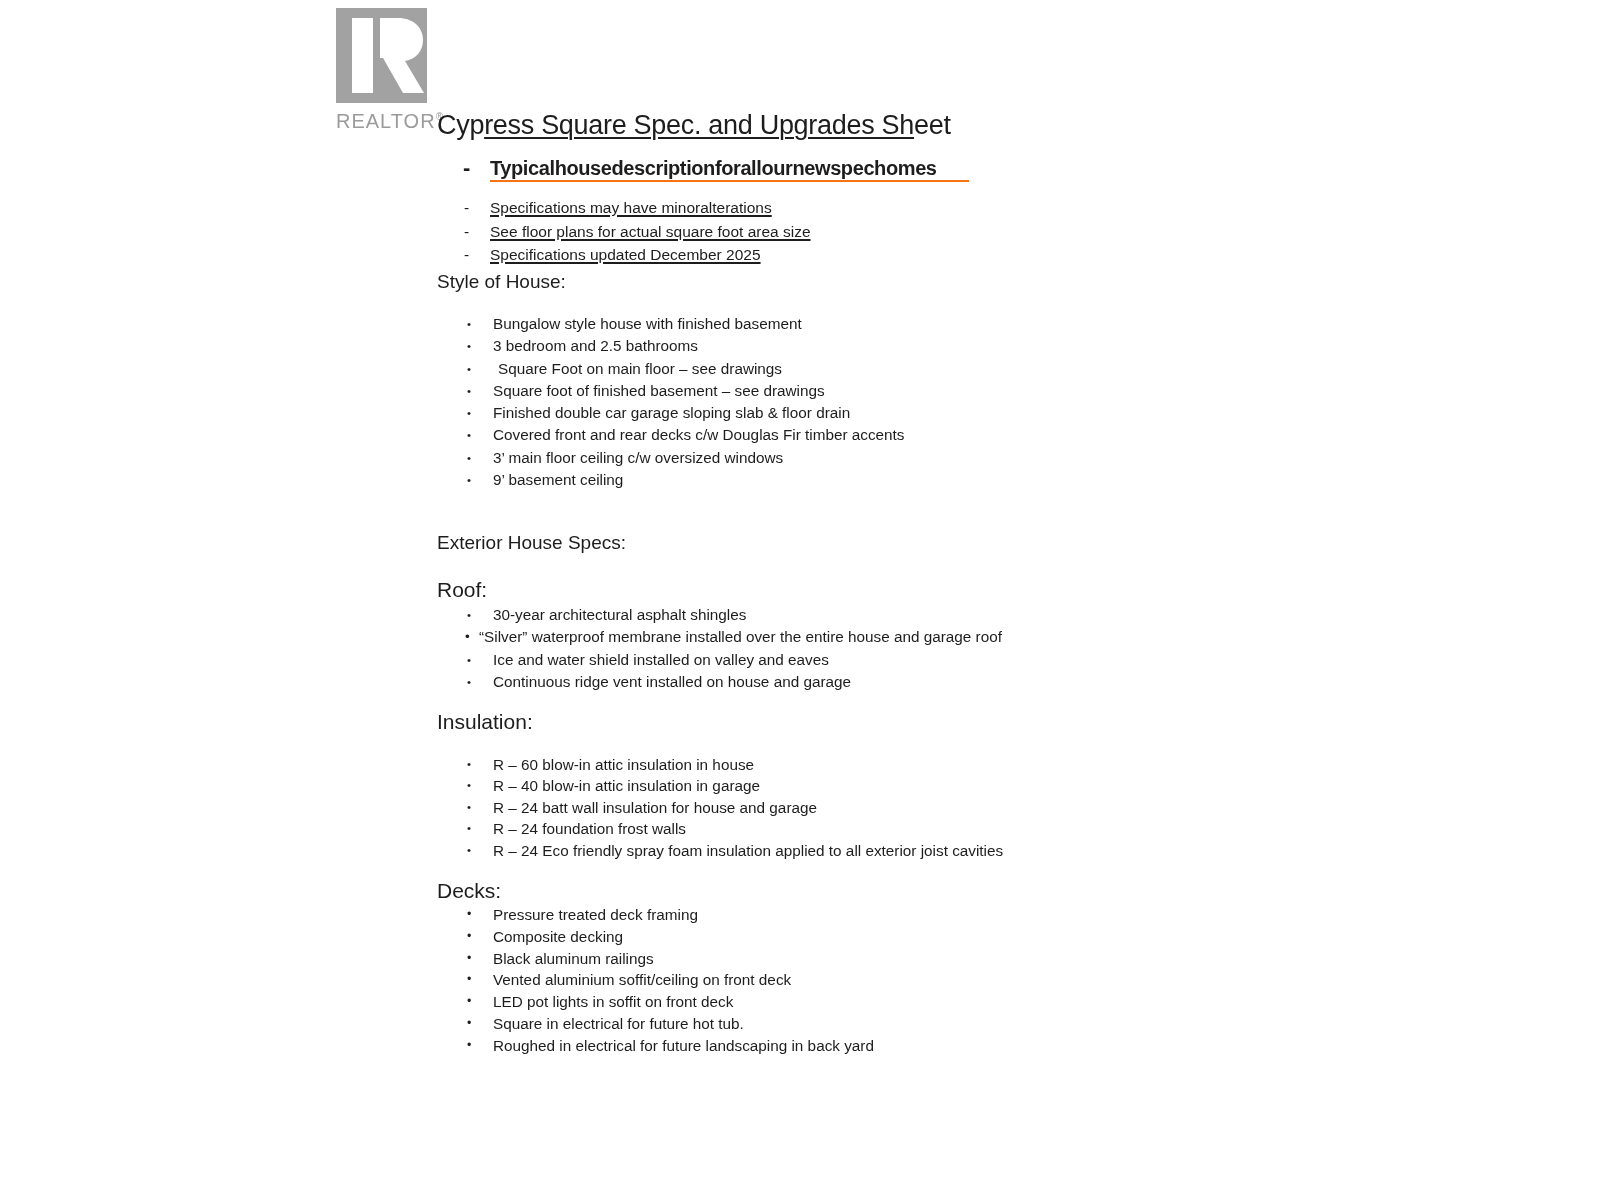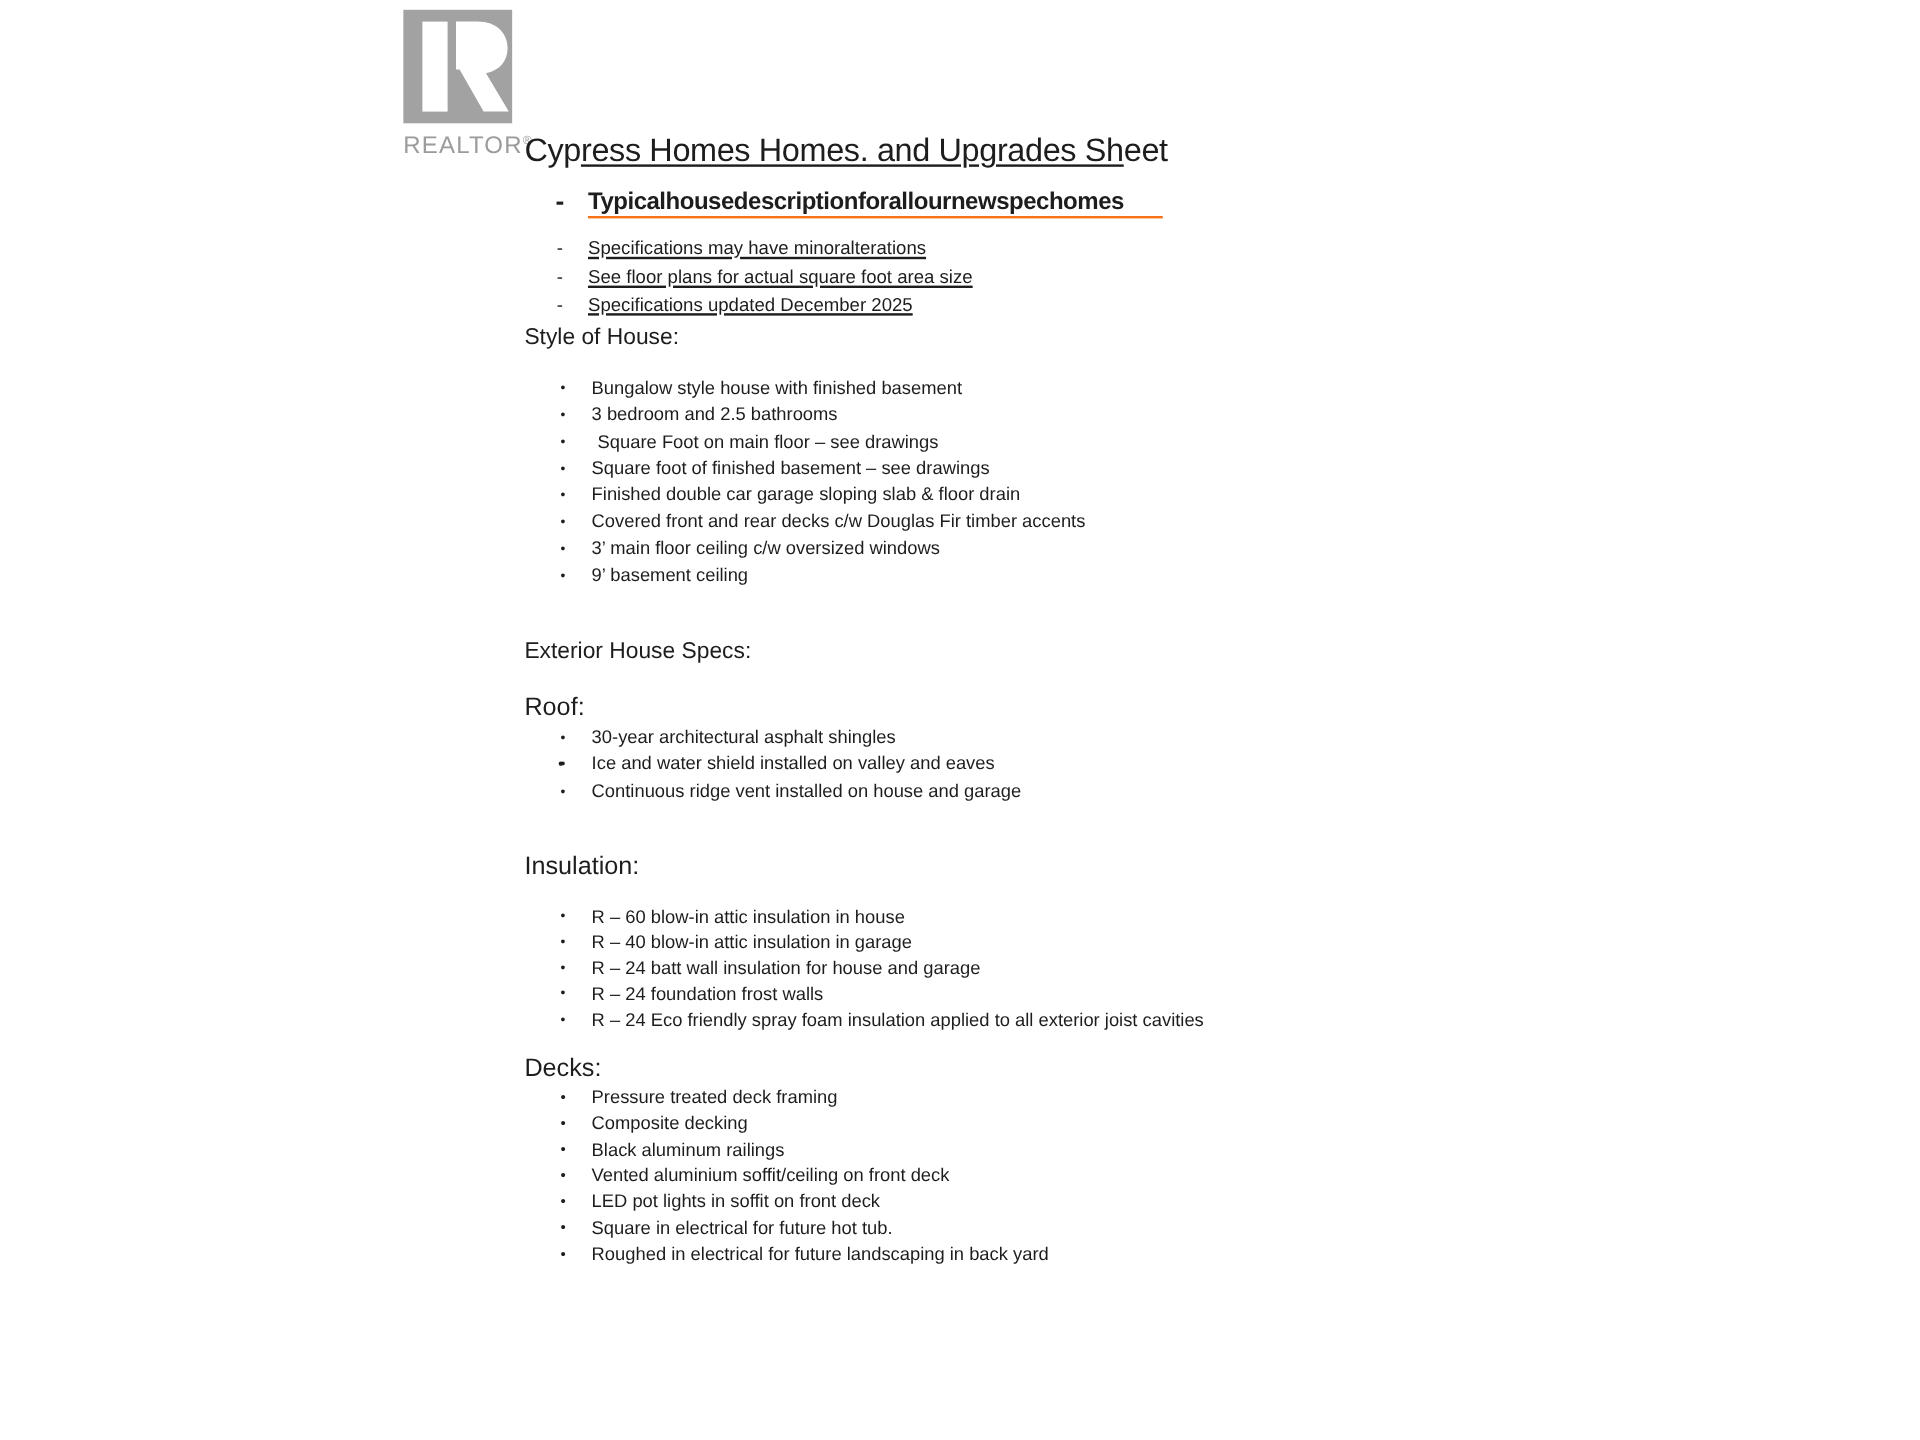--- a/index.html
+++ b/index.html
@@ -61,21 +61,21 @@
 
   <div class="logo-wrap">
     <svg width="91" height="95" viewBox="0 0 91 95" aria-hidden="true">
       <rect x="0" y="0" width="91" height="95" fill="#a2a2a2"></rect>
       <rect x="16" y="10" width="21" height="75" fill="#ffffff"></rect>
       <path d="M44 10 L62 10 C78 10 87 20 87 32 C87 43 80 51 69 53 L88 85 L67 85 L47 50 L44 50 Z" fill="#ffffff"></path>
     </svg>
     <div class="logo-word"><span>REALTOR</span><span class="reg">®</span></div>
   </div>
 
-  <div class="title"><span>Cyp</span><span class="u">ress Homes Homes. and Upgrades Sh</span><span>eet</span></div>
+  <div class="title"><span>Cyp</span><span class="u">ress Square Spec. and Upgrades Sh</span><span>eet</span></div>
 
   <div class="intro">
     <div class="dline intro-head">
       <span class="dash">-</span>
       <span class="u-ext">Typicalhousedescriptionforallournewspechomes</span>
     </div>
     <div class="notes">
       <div class="dline note">
         <span class="dash">-</span>
         <span class="u">Specifications may have minoralterations</span>
@@ -106,21 +106,21 @@
   </div>
 
   <div class="sec sec-exterior">
     <div class="h2">Exterior House Specs:</div>
   </div>
 
   <div class="sec sec-roof">
     <div class="h3">Roof:</div>
     <div class="blist">
       <div class="li"><span class="marker">•</span><span>30-year architectural asphalt shingles</span></div>
-      <div class="li li-tight"><span class="marker">•</span></div>
+      <div class="li li-tight"><span class="marker">•</span><span>“Silver” waterproof membrane installed over the entire house and garage roof</span></div>
       <div class="li"><span class="marker">•</span><span>Ice and water shield installed on valley and eaves</span></div>
       <div class="li"><span class="marker">•</span><span>Continuous ridge vent installed on house and garage</span></div>
     </div>
   </div>
 
   <div class="sec sec-insulation">
     <div class="h3">Insulation:</div>
     <div class="blist">
       <div class="li"><span class="marker">•</span><span>R – 60 blow-in attic insulation in house</span></div>
       <div class="li"><span class="marker">•</span><span>R – 40 blow-in attic insulation in garage</span></div>

